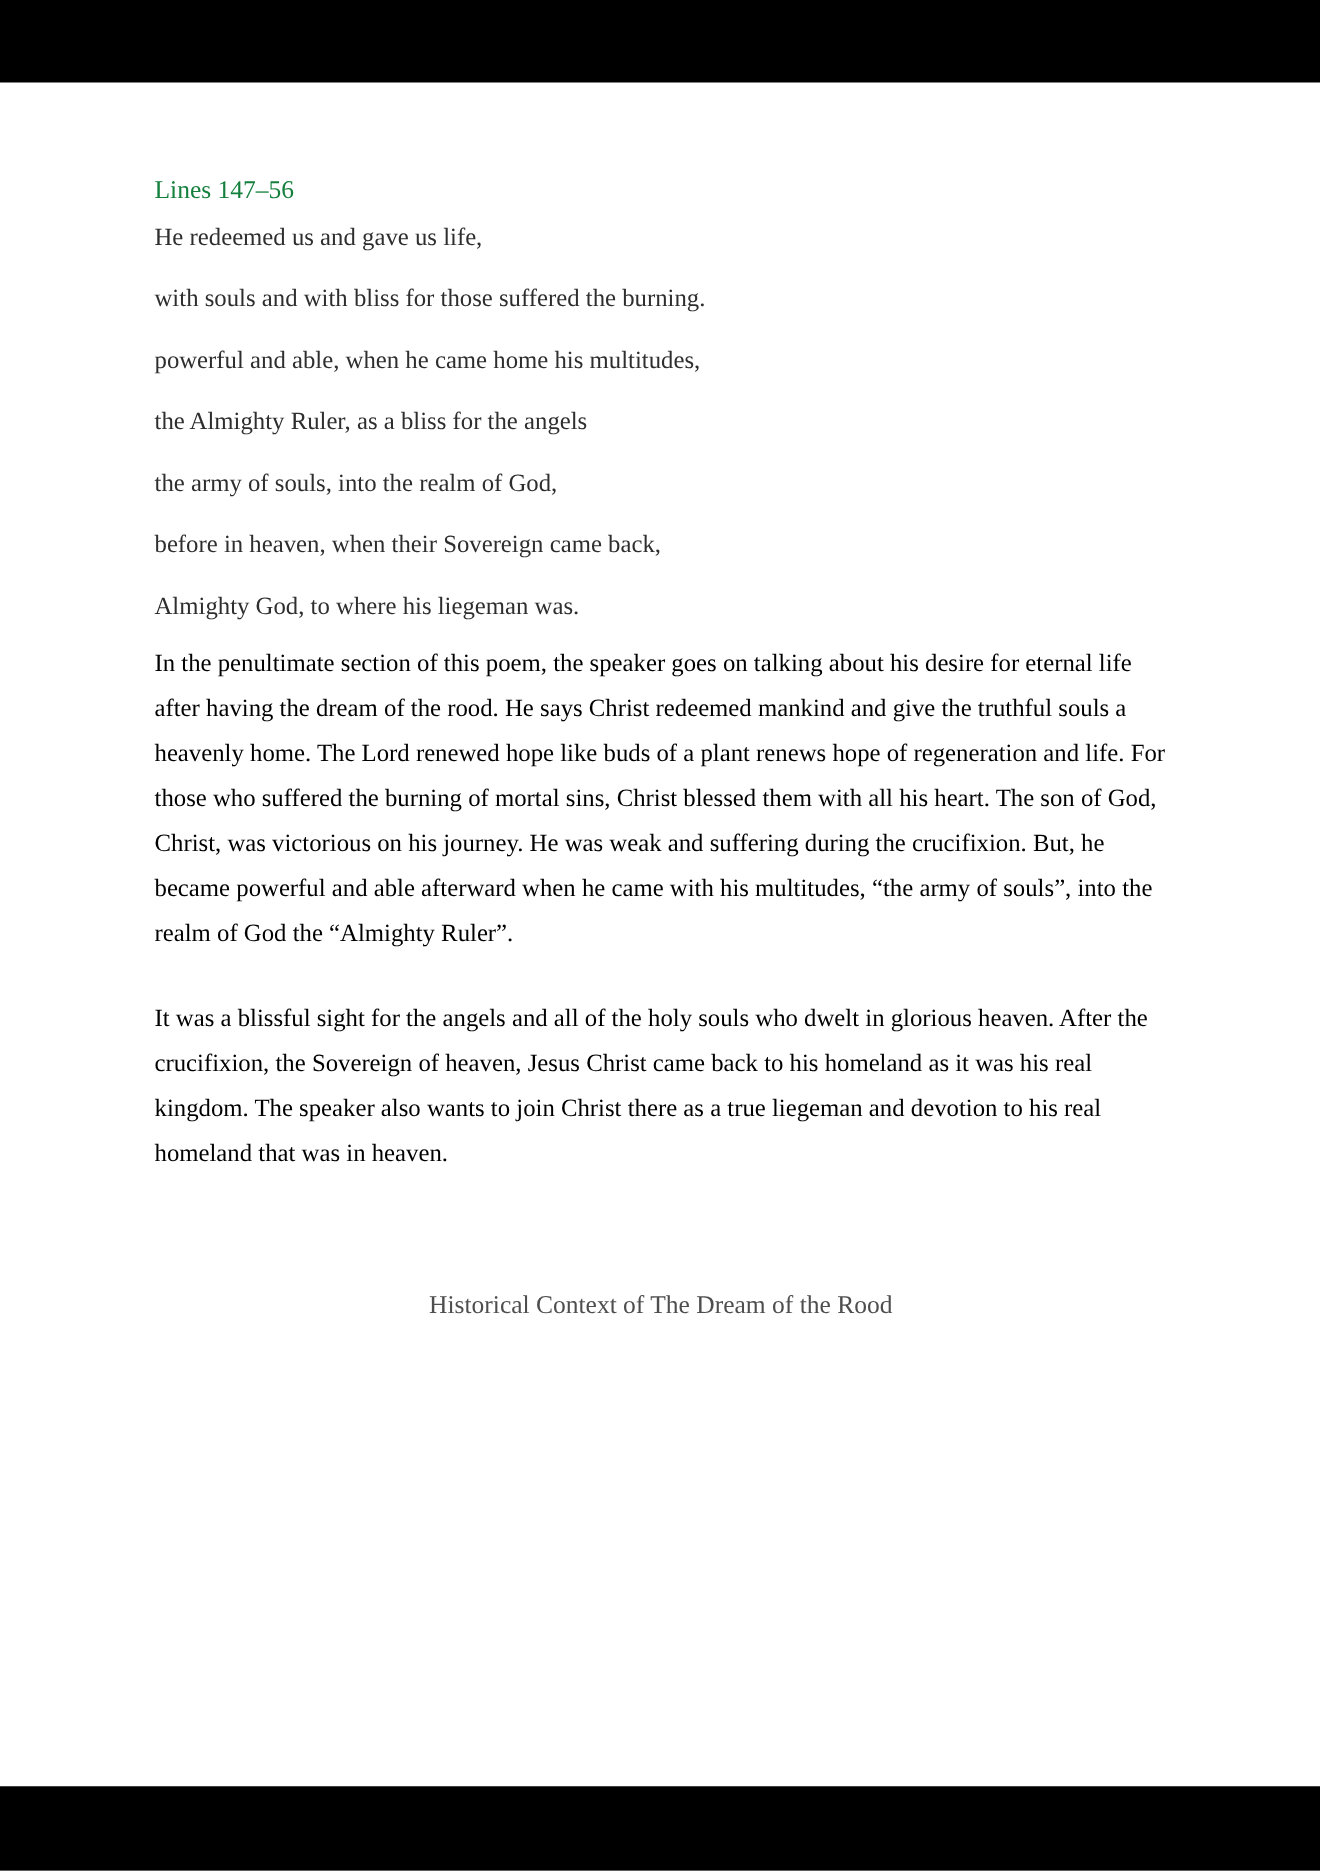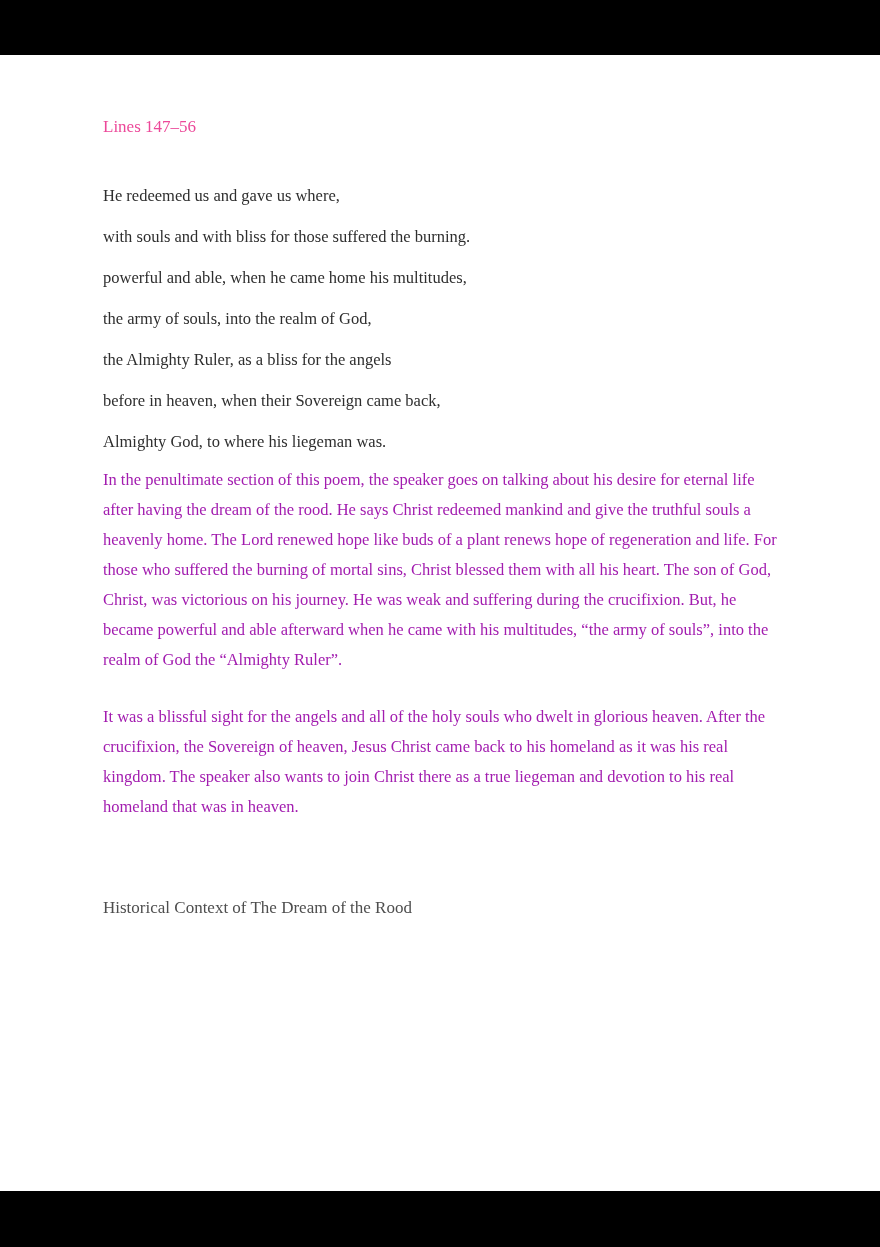--- a/index.html
+++ b/index.html
@@ -29,65 +29,65 @@
   }
   .content {
     flex: 1 1 auto;
     background: #ffffff;
     padding: 62px 102px 0 103px;
     color: #2e2e2e;
   }
   .section-heading {
     font-size: 17px;
     font-weight: normal;
-    color: #ec4899;
+    color: #15803d;
     line-height: 20px;
-    margin-bottom: 38px;
   }
   .poem {
     margin-bottom: 3px;
   }
   .poem p {
     font-size: 16.5px;
     line-height: 41px;
     color: #2e2e2e;
     white-space: nowrap;
   }
   .analysis p {
     font-size: 16.5px;
     line-height: 30px;
-    color: #a21caf;
+    color: #000000;
     max-width: 676px;
     margin-bottom: 27px;
     text-align: left;
   }
   .historical-heading {
     font-size: 17px;
     font-weight: normal;
     color: #4e4e4e;
     line-height: 20px;
     margin-top: 76px;
+    text-align: center;
   }
 </style>
 </head>
 <body>
 
 <div class="page">
   <div class="letterbox-top"></div>
 
   <div class="content">
 
     <h2 class="section-heading">Lines 147–56</h2>
 
     <div class="poem">
-      <p>He redeemed us and gave us where,</p>
+      <p>He redeemed us and gave us life,</p>
       <p>with souls and with bliss for those suffered the burning.</p>
       <p>powerful and able, when he came home his multitudes,</p>
+      <p>the Almighty Ruler, as a bliss for the angels</p>
       <p>the army of souls, into the realm of God,</p>
-      <p>the Almighty Ruler, as a bliss for the angels</p>
       <p>before in heaven, when their Sovereign came back,</p>
       <p>Almighty God, to where his liegeman was.</p>
     </div>
 
     <div class="analysis">
       <p>In the penultimate section of this poem, the speaker goes on talking about his desire for eternal life after having the dream of the rood. He says Christ redeemed mankind and give the truthful souls a heavenly home. The Lord renewed hope like buds of a plant renews hope of regeneration and life. For those who suffered the burning of mortal sins, Christ blessed them with all his heart. The son of God, Christ, was victorious on his journey. He was weak and suffering during the crucifixion. But, he became powerful and able afterward when he came with his multitudes, “the army of souls”, into the realm of God the “Almighty Ruler”.</p>
       <p>It was a blissful sight for the angels and all of the holy souls who dwelt in glorious heaven. After the crucifixion, the Sovereign of heaven, Jesus Christ came back to his homeland as it was his real kingdom. The speaker also wants to join Christ there as a true liegeman and devotion to his real homeland that was in heaven.</p>
     </div>
 
     <h2 class="historical-heading">Historical Context of The Dream of the Rood</h2>

